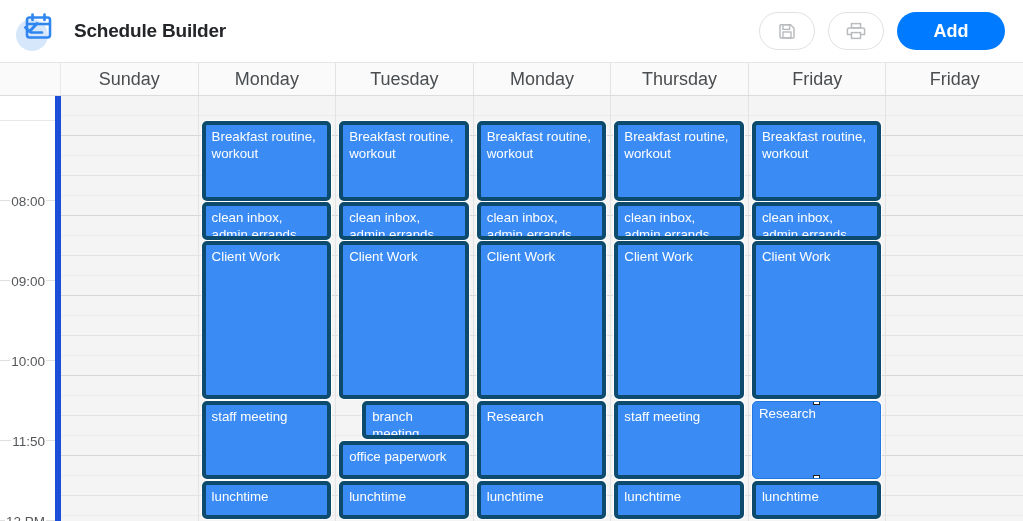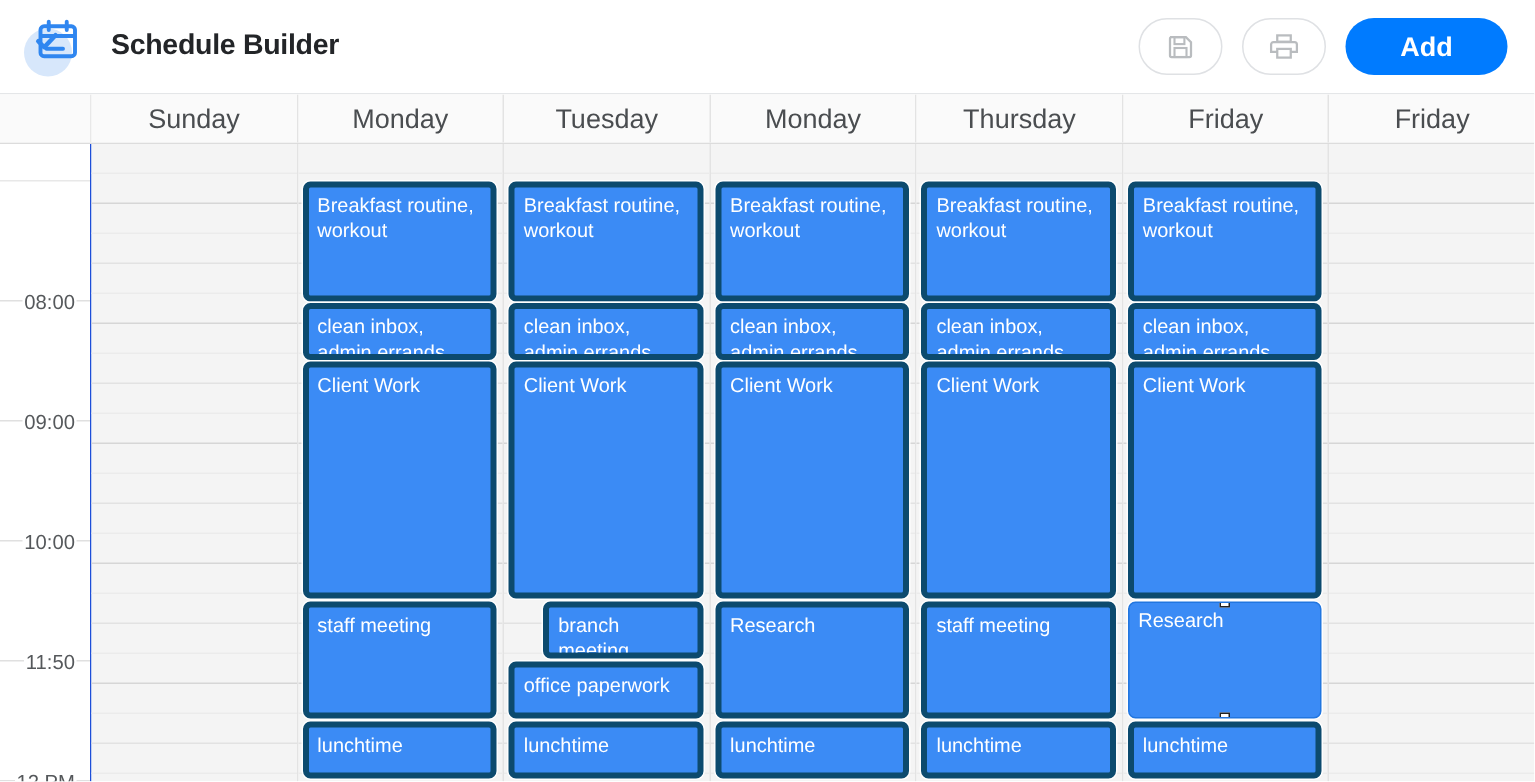--- a/index.html
+++ b/index.html
@@ -134,21 +134,21 @@
     position: relative;
     display: flex;
     height: 425px;
   }
 
   #time-gutter {
     width: 61px;
     flex: 0 0 61px;
     position: relative;
     background: #ffffff;
-    border-right: 1px solid #1d4ed8;
+    border-right: 6px solid #1d4ed8;
   }
   .time-slot {
     height: 80px;
     position: relative;
     border-bottom: 1px solid #e0e0e0;
   }
   .time-slot.spacer { height: 25px; border-bottom: 1px solid #e8e8e8; }
   .time-label {
     position: absolute;
     right: 9px;

